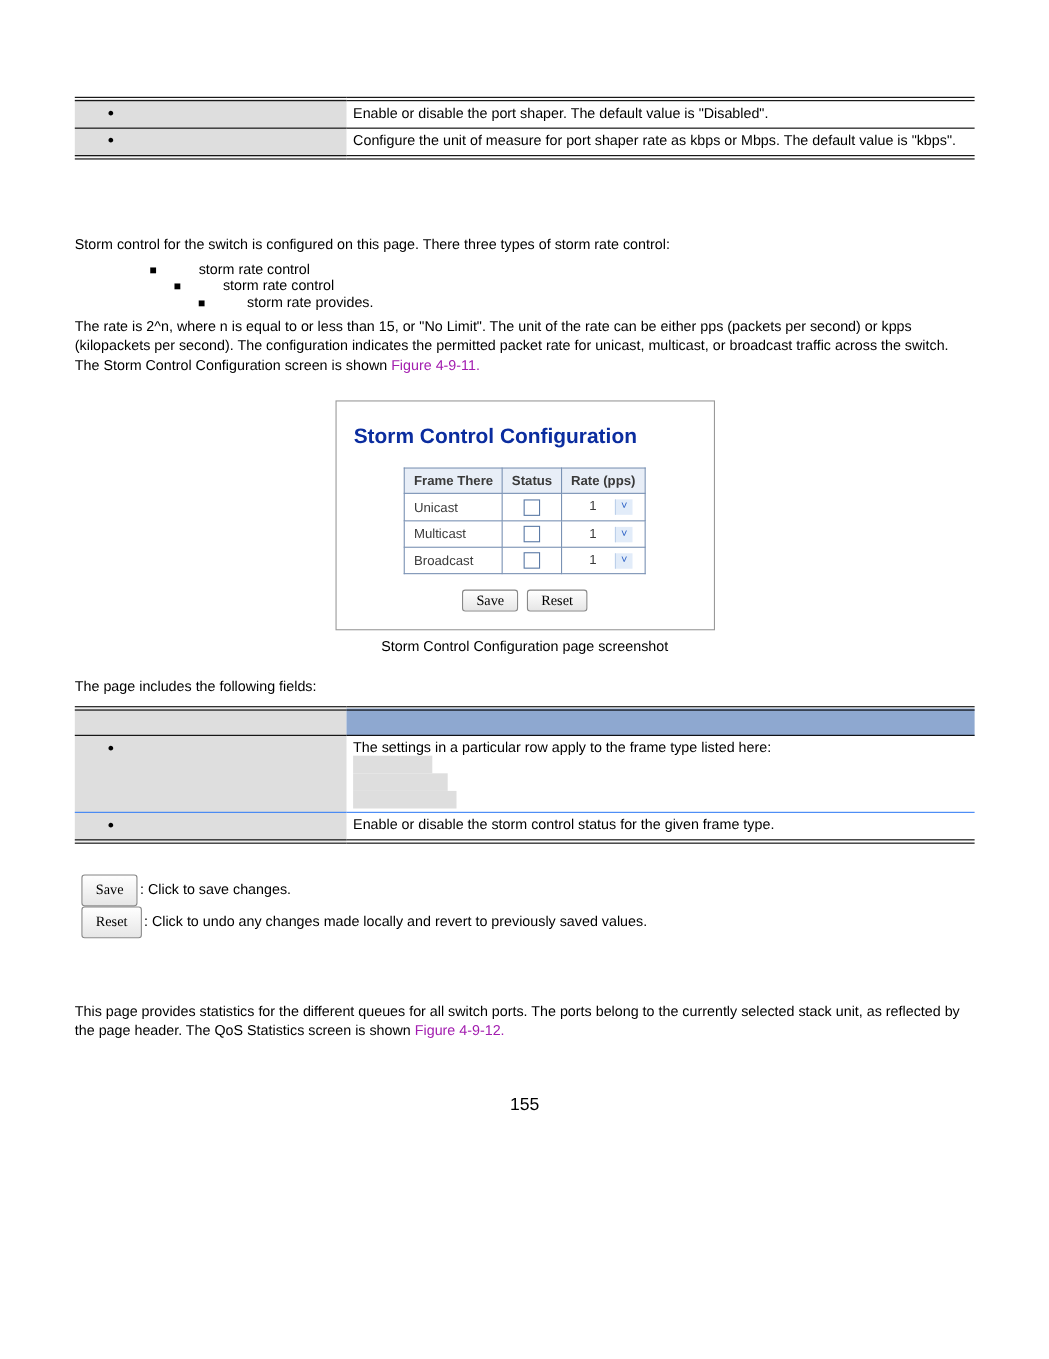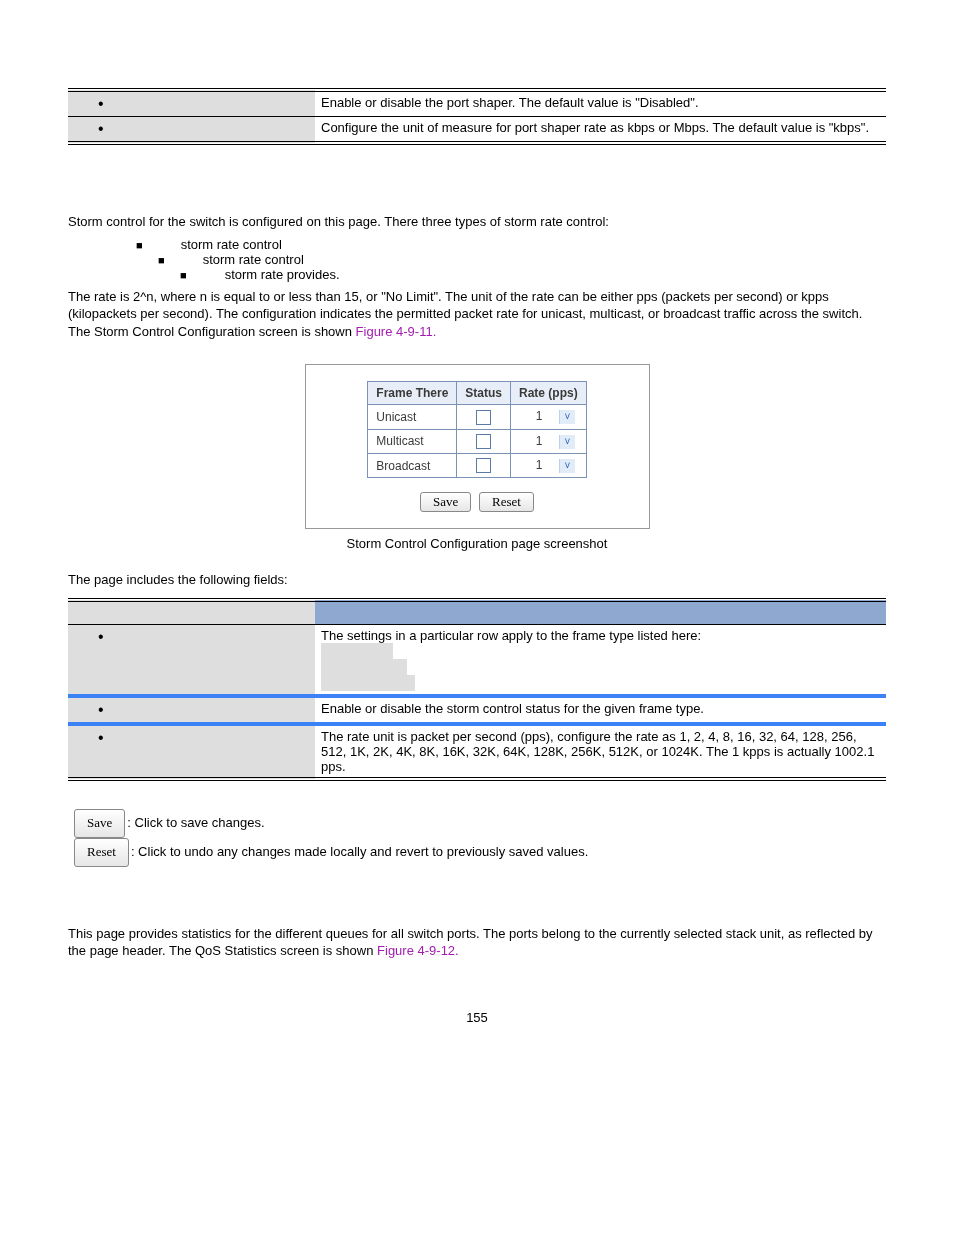--- a/index.html
+++ b/index.html
@@ -141,21 +141,21 @@
     margin-top: 10px;
     border-top: 4px double #000;
     border-bottom: 4px double #000;
   }
   .param-table thead td {
     background: #8ea8d0;
     height: 16px;
     border-bottom: 1px solid #000;
   }
   .param-table td {
-    border-bottom: 4px solid #3b82f6;
+    border-bottom: 1px solid #3b82f6;
     vertical-align: top;
     padding: 3px 6px;
   }
   .param-table tbody tr:last-child td { border-bottom: none; }
   .param-table .col-obj {
     width: 235px;
     background: #dedede;
   }
   .sub-grey {
     display: inline-block;
@@ -165,21 +165,21 @@
   .param-table .bullet { display:inline-block; width:24px; padding-left:24px; }
   .param-table .bullet::before { content:"•"; font-size:16px; }
 
   
   .btn-explain { margin-top: 28px; line-height: 1.9; }
   .btn-explain .ui-btn { margin-left: 6px; }
 
   
   .qos-gap { height: 52px; }
 
-  .page-num { text-align: center; margin-top: 50px; font-size: 13px; }
+  .page-num { text-align: center; margin-top: 50px; font-size: 16px; }
 </style>
 </head>
 <body>
 
 <table class="shaper-table">
   <tbody>
       <tr>
     <td class="col-obj"><span class="bullet"></span></td>
     <td>Enable or disable the port shaper. The default value is "Disabled".</td>
   </tr>
@@ -196,20 +196,21 @@
 <ul class="squares">
   <li>storm rate control</li>
   <li>storm rate control</li>
   <li>storm rate provides.</li>
 </ul>
 <p>
   <span>The rate is 2^n, where n is equal to or less than 15, or "No Limit". The unit of the rate can be either pps (packets per second) or kpps (kilopackets per second). The configuration indicates the permitted packet rate for unicast, multicast, or broadcast traffic across the switch. The Storm Control Configuration screen is shown </span><span class="fig-link">Figure 4-9-11.</span>
 </p>
 
 <div class="figure-box">
+  <div class="figure-title">Storm Control Configuration</div>
   <table class="sc-table">
     <tbody>
         <tr>
       <th>Frame There</th>
       <th>Status</th>
       <th>Rate (pps)</th>
     </tr>
     <tr>
       <td>Unicast</td>
       <td class="status"><span class="chk"></span></td>
@@ -250,24 +251,20 @@
         <span>The settings in a particular row apply to the frame type listed here:</span>
         <br><span class="sub-grey" style="width:72px; height:14px;">&nbsp;</span>
         <br><span class="sub-grey" style="width:86px; height:14px;">&nbsp;</span>
         <br><span class="sub-grey" style="width:94px; height:14px;">&nbsp;</span>
       </td>
     </tr>
     <tr>
       <td class="col-obj"><span class="bullet"></span></td>
       <td>Enable or disable the storm control status for the given frame type.</td>
     </tr>
-    <tr>
-      <td class="col-obj"><span class="bullet"></span></td>
-      <td>The rate unit is packet per second (pps), configure the rate as 1, 2, 4, 8, 16, 32, 64, 128, 256, 512, 1K, 2K, 4K, 8K, 16K, 32K, 64K, 128K, 256K, 512K, or 1024K. The 1 kpps is actually 1002.1 pps.</td>
-    </tr>
   </tbody>
 </table>
 
 <div class="btn-explain">
   <span class="ui-btn">Save</span><span>: Click to save changes.</span><br>
   <span class="ui-btn">Reset</span><span>: Click to undo any changes made locally and revert to previously saved values.</span>
 </div>
 
 <div class="qos-gap"></div>
 

